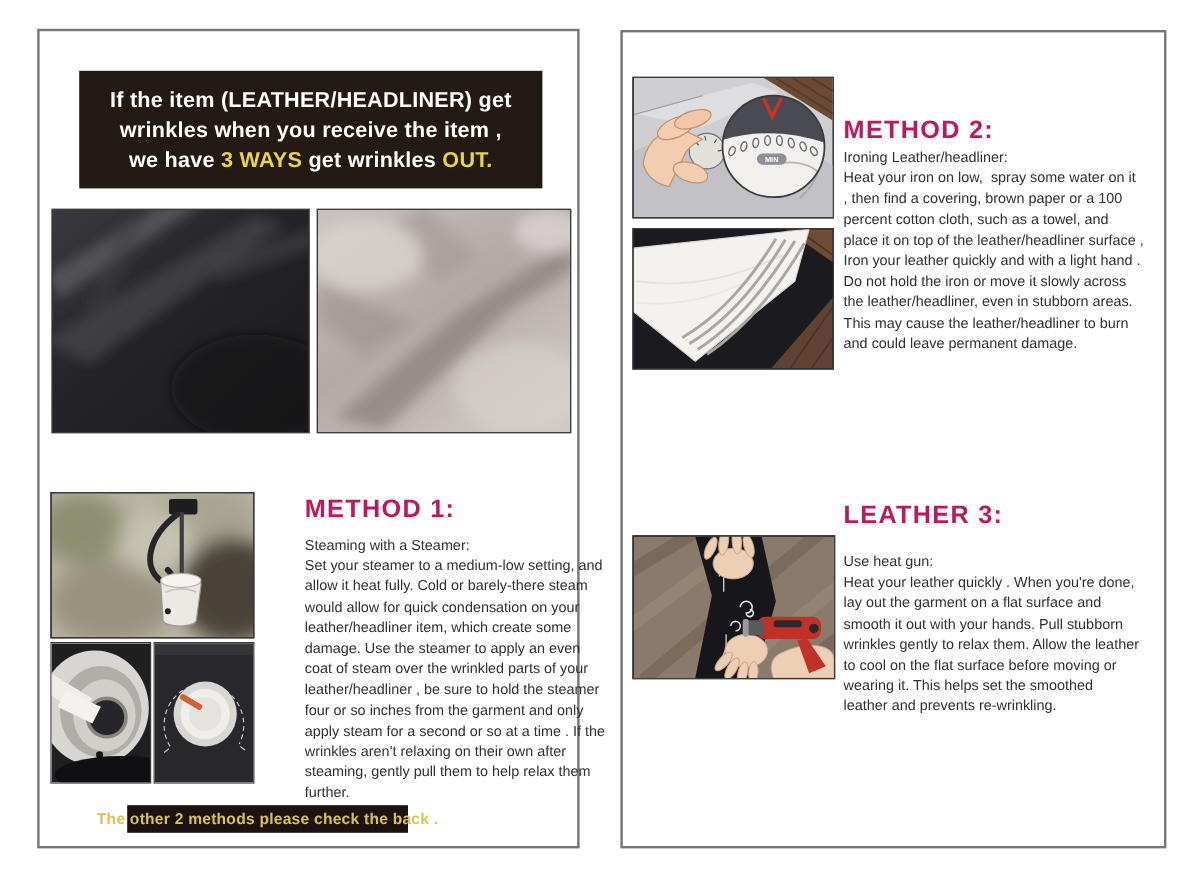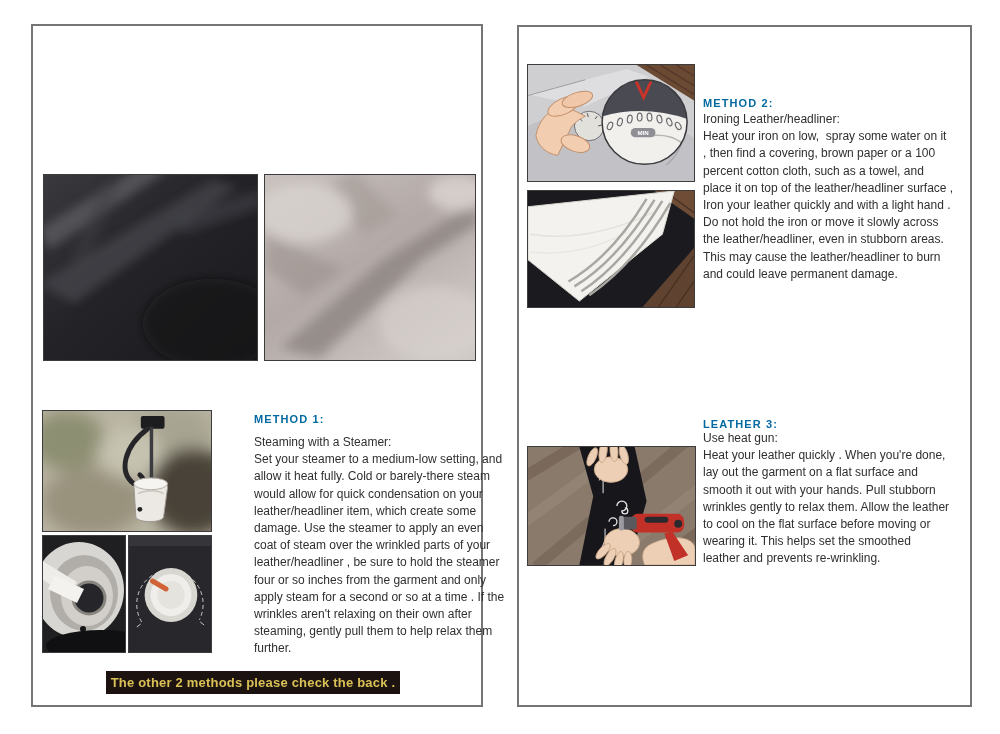--- a/index.html
+++ b/index.html
@@ -17,50 +17,55 @@
     display:flex; flex-direction:column; justify-content:center; align-items:center;
     font-weight:bold; font-size:18px; line-height:25px; text-align:center;
     letter-spacing:0.2px; white-space:pre;
   }
   .hl { color:#e8d44a; }
 
   .photo { position:absolute; border:1px solid #3c3c3c; overflow:hidden; background:#222; }
   .photo svg { display:block; width:100%; height:100%; }
 
   .method-title {
-    font-size:11px; font-weight:bold; color:#0369a1; letter-spacing:1.1px;
+    font-size:21px; font-weight:bold; color:#be185d; letter-spacing:1.1px;
   }
   .body-text {
     font-size:12px; line-height:17.2px; color:#2f2f2f; white-space:pre;
   }
   #method1-block { left:189px; top:387px;margin-left:32px; }
   #method1-block .body-text { margin-top:9px; }
   #method2-block { left:184px; top:70px; }
   #method2-block .body-text { margin-top:2px; }
   #method3-block { left:184px; top:391px; }
-  #method3-block .body-text { margin-top:0; }
+  #method3-block .body-text { margin-top:18px; }
 
   .footer-banner {
-    left:73px; top:645px; width:294px; height:23px;
+    left:73px; top:645px; width:234px; height:23px;
     background:#1c1210; color:#d9c155;
     display:flex; align-items:center; justify-content:center;
     font-weight:bold; font-size:13px; letter-spacing:0.2px; white-space:pre;
   }
 
   .closeup-row { left:9px; top:509px; width:170px; height:118px; display:flex; gap:2px; background:#fff; }
   .closeup-row .half { position:relative; border:1px solid #3c3c3c; overflow:hidden; flex:0 0 auto; }
   .closeup-row svg { display:block; width:100%; height:100%; }
 </style>
 </head>
 <body>
 
 <div class="page">
 
   <div class="panel" id="left-panel">
 
+    <div class="abs top-banner">
+      <span>If the item (LEATHER/HEADLINER) get</span>
+      <span>wrinkles when you receive the item ,</span>
+      <span><span>we have </span><span class="hl">3 WAYS</span><span> get wrinkles </span><span class="hl">OUT.</span></span>
+    </div>
 
     <div class="photo" style="left:10px; top:148px; width:215px; height:187px;">
       <svg viewBox="0 0 215 187" preserveAspectRatio="none">
         <defs>
           <linearGradient id="leatherBg" x1="0" y1="0" x2="1" y2="1">
             <stop offset="0" stop-color="#3a3a3e"></stop>
               <stop offset="0.45" stop-color="#242428"></stop>
               <stop offset="1" stop-color="#1a1a1e"></stop>
           </linearGradient>
           <filter id="soft6" x="-30%" y="-30%" width="160%" height="160%">

